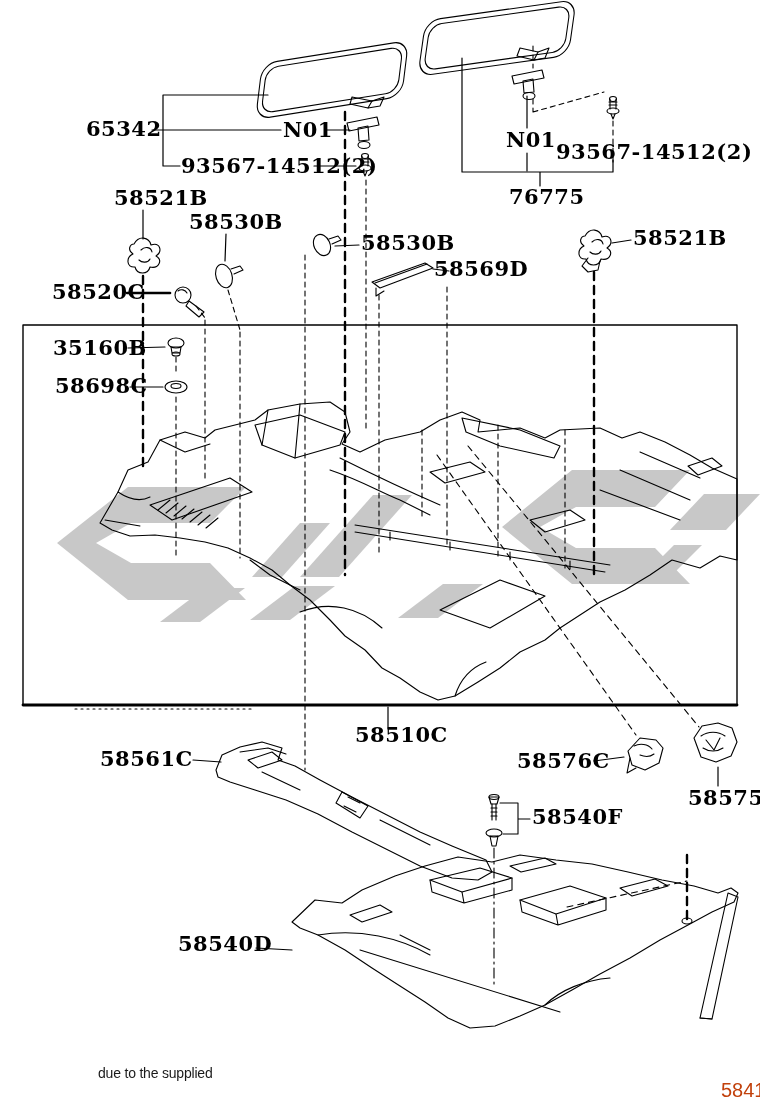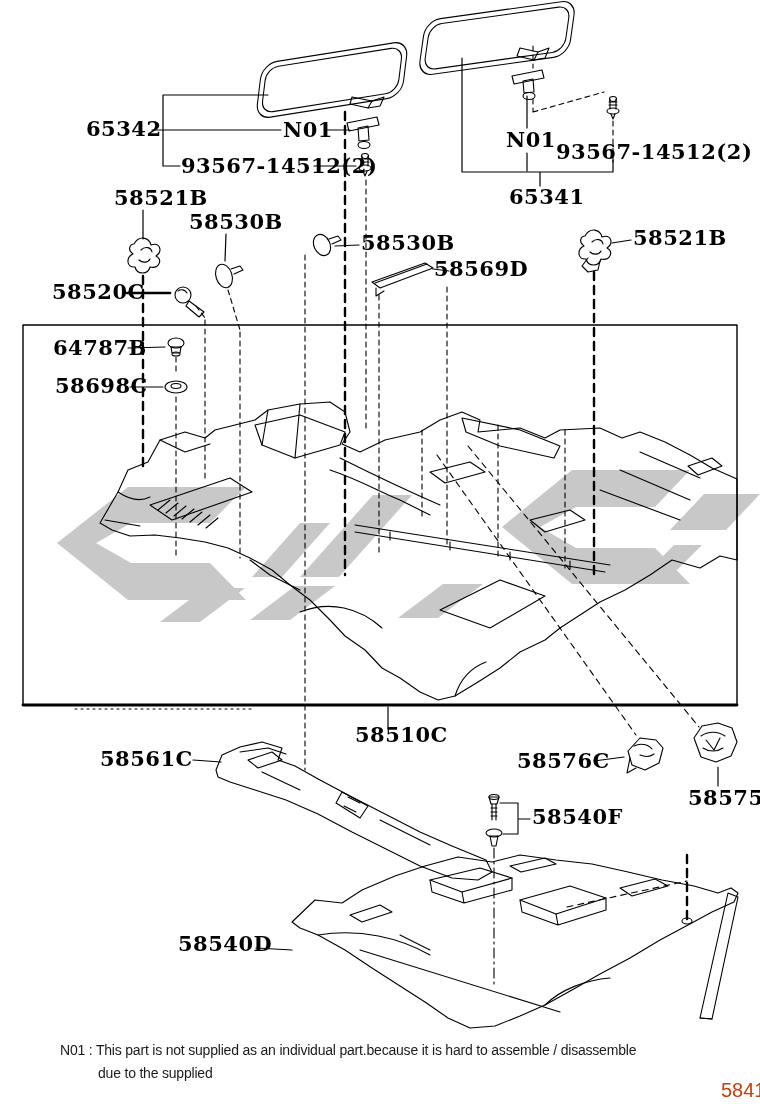--- a/index.html
+++ b/index.html
@@ -245,39 +245,35 @@
     <path d="M318,935 C360,928 400,938 430,955"></path>
     <path d="M545,1005 C560,990 585,980 610,978"></path>
   </g>
 </svg>
 
   <div class="part-label" style="left:86px;top:118px">65342</div>
   <div class="part-label" style="left:283px;top:119px">N01</div>
   <div class="part-label" style="left:181px;top:155px">93567-14512(2)</div>
   <div class="part-label" style="left:506px;top:129px">N01</div>
   <div class="part-label" style="left:556px;top:141px">93567-14512(2)</div>
-  <div class="part-label" style="left:509px;top:186px">65341</div>
+  <div class="part-label" style="left:509px;top:186px">76775</div>
   <div class="part-label" style="left:114px;top:187px">58521B</div>
   <div class="part-label" style="left:189px;top:211px">58530B</div>
   <div class="part-label" style="left:361px;top:232px">58530B</div>
   <div class="part-label" style="left:434px;top:258px">58569D</div>
   <div class="part-label" style="left:633px;top:227px">58521B</div>
   <div class="part-label" style="left:52px;top:281px">58520C</div>
-  <div class="part-label" style="left:53px;top:337px">64787B</div>
+  <div class="part-label" style="left:53px;top:337px">35160B</div>
   <div class="part-label" style="left:55px;top:375px">58698C</div>
   <div class="part-label" style="left:355px;top:724px">58510C</div>
   <div class="part-label" style="left:100px;top:748px">58561C</div>
   <div class="part-label" style="left:517px;top:750px">58576C</div>
   <div class="part-label" style="left:688px;top:787px">58575E</div>
   <div class="part-label" style="left:532px;top:806px">58540F</div>
   <div class="part-label" style="left:178px;top:933px">58540D</div>
 
-  <div class="footnote" style="left:60px;top:1042px">
-    <span>N01 :</span>
-    <span>This part is not supplied as an individual part.because it is hard to assemble / disassemble</span>
-  </div>
   <div class="footnote" style="left:98px;top:1065px">
     <span>due to the supplied</span>
   </div>
 
   <div class="docnum" style="left:694px;top:1079px">584106</div>
 
 </div>
 
 </body></html>

